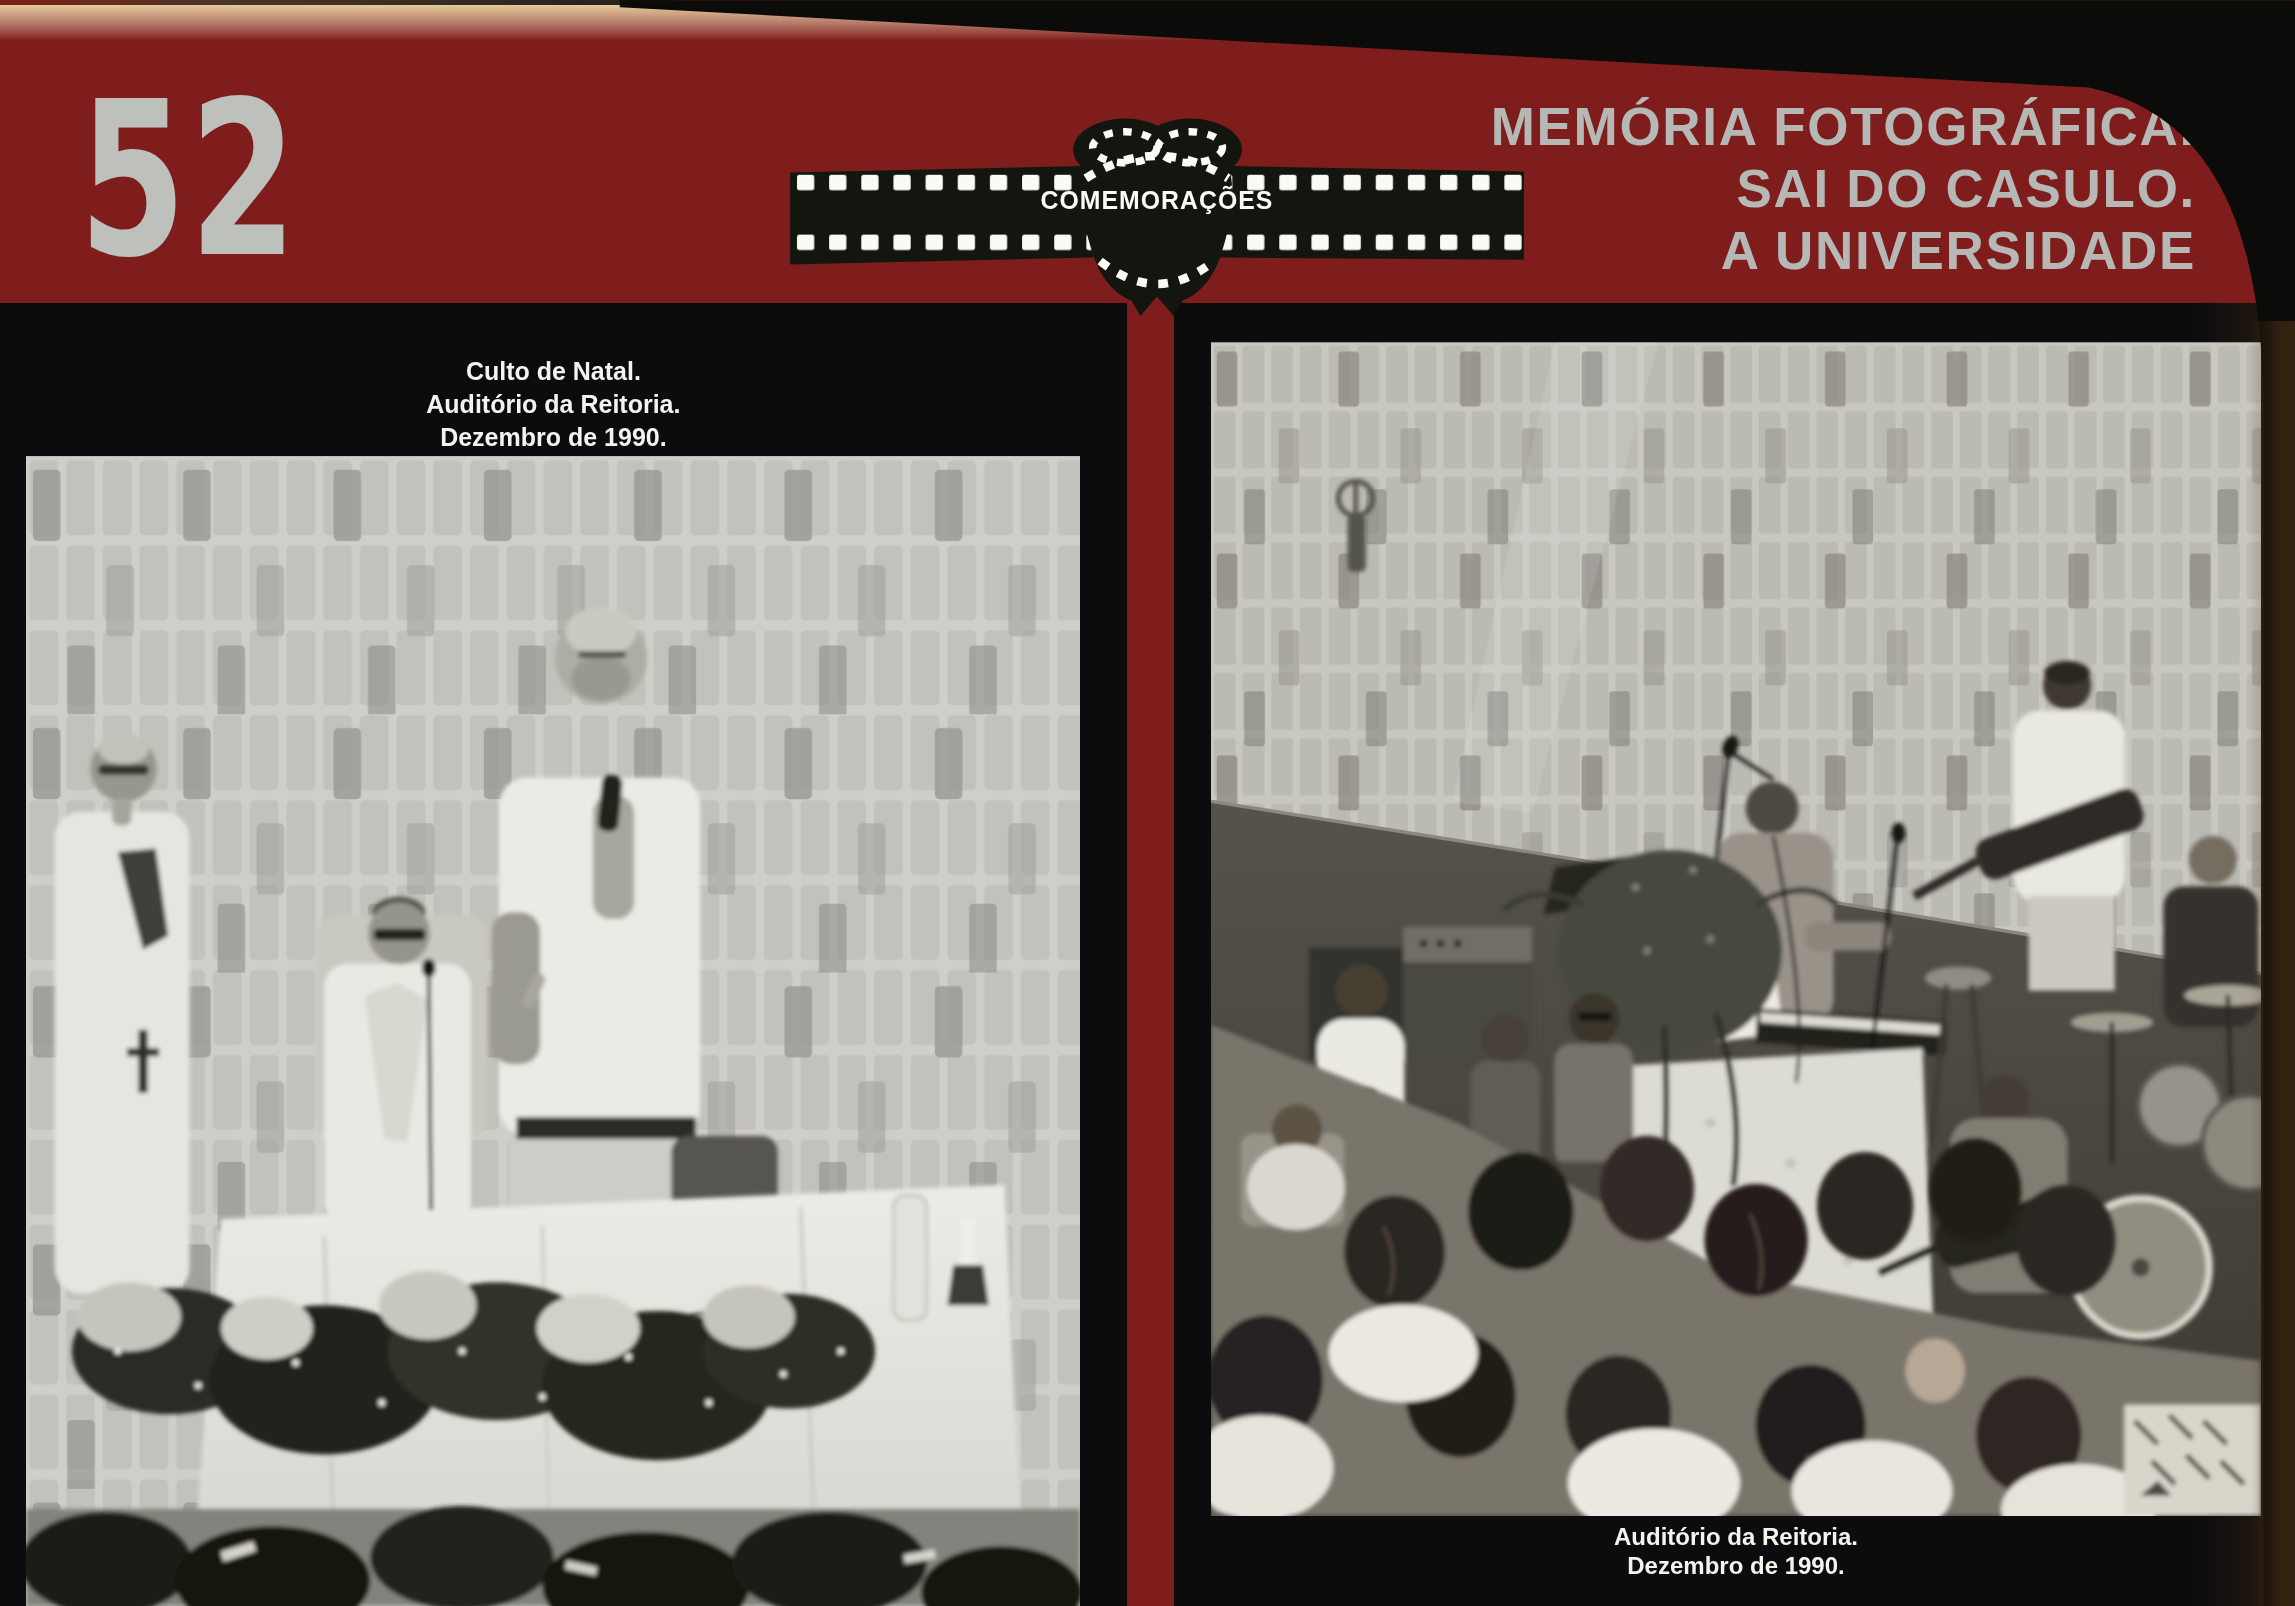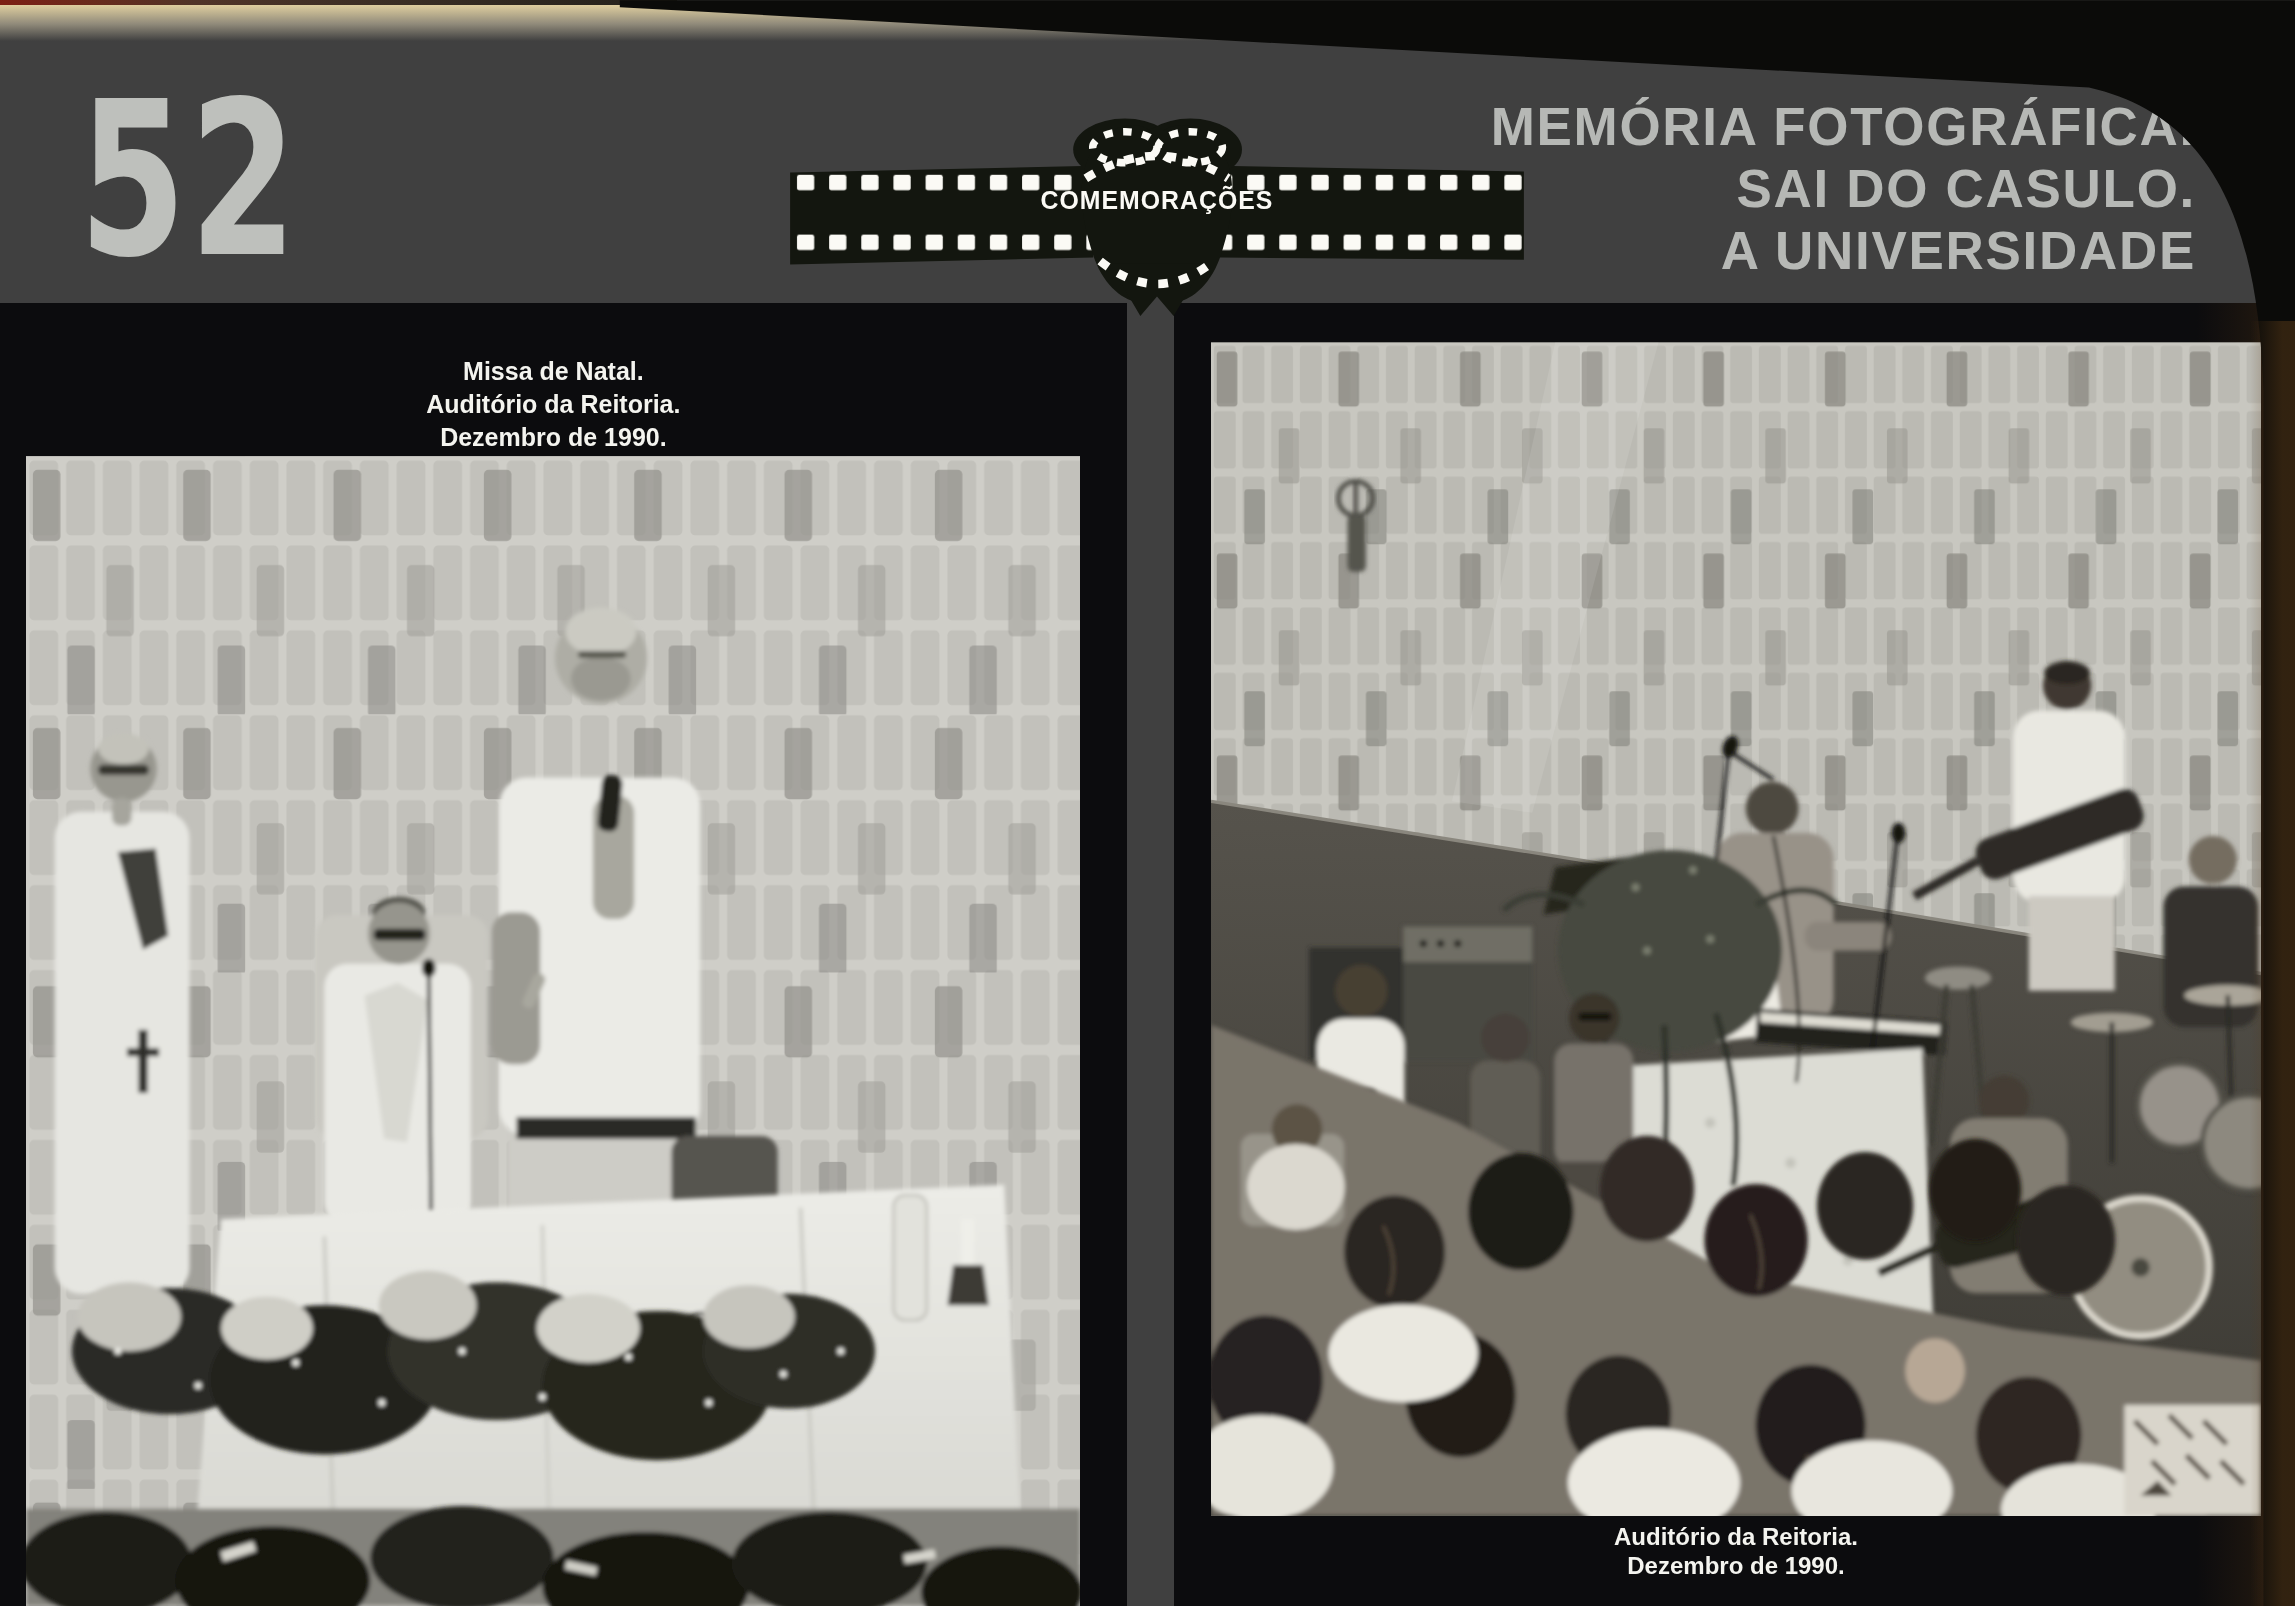--- a/index.html
+++ b/index.html
@@ -1,18 +1,18 @@
 <!DOCTYPE html>
 <html style="font-size:9.2px"><head>
 <meta charset="utf-8">
 <style>
   html,body{margin:0;padding:0;background:#777;}
   .page{
     position:relative;width:2295px;height:1607px;overflow:hidden;
-    background:#404040;
+    background:#7f1d1d;
     font-family:"Liberation Sans", sans-serif;
   }
   .page *{position:absolute;}
   
   .top-line{left:0;top:0;width:677px;height:5.2px;
     background:linear-gradient(90deg,#7d1f14 0px,#6b2a1c 86px,#503428 195px,#3a2e24 60%,#23201a 100%);}
   .top-cream{left:0;top:2.9px;width:1711px;height:38px;
     background:linear-gradient(180deg,rgba(240,221,168,.95) 0%,rgba(243,230,194,.45) 55%,rgba(243,230,194,0) 100%);}
   .wedge-svg{left:0;top:0;width:2295px;height:1607px;z-index:6;pointer-events:none;}
   .edge-tint{right:0;top:321px;width:45px;height:1285px;z-index:7;
@@ -80,21 +80,21 @@
         <ellipse cx="697" cy="58" rx="56" ry="27" fill="none" stroke="#fbfaf5" stroke-width="13" stroke-dasharray="15 18"></ellipse>
         <path d="M515,112 Q639,34 763,112" fill="none" stroke="#fbfaf5" stroke-width="15" stroke-dasharray="17 20"></path>
         <path d="M540,256 Q639,336 738,256" fill="none" stroke="#fbfaf5" stroke-width="15" stroke-dasharray="17 20"></path>
       </g>
     </svg>
     <div class="filmstrip-label">COMEMORAÇÕES</div>
   </div>
 
   <div class="mat mat-left"></div>
   <div class="caption caption-left">
-    <div>Missa de Natal.</div>
+    <div>Culto de Natal.</div>
     <div>Auditório da Reitoria.</div>
     <div>Dezembro de 1990.</div>
   </div>
 
   <svg class="photo photo-left" viewBox="0 0 1837 2004" role="img" aria-label="Black-and-white photo: three clergymen at a flower-decorated altar table before a tiled wall, one standing and speaking into a microphone.">
     <defs>
       <pattern id="tL" width="64" height="148" patternUnits="userSpaceOnUse">
         <rect width="64" height="148" fill="#cfcec8"></rect>
         <rect x="6" y="8" width="50" height="130" rx="8" fill="#c2c1bb"></rect>
       </pattern>

